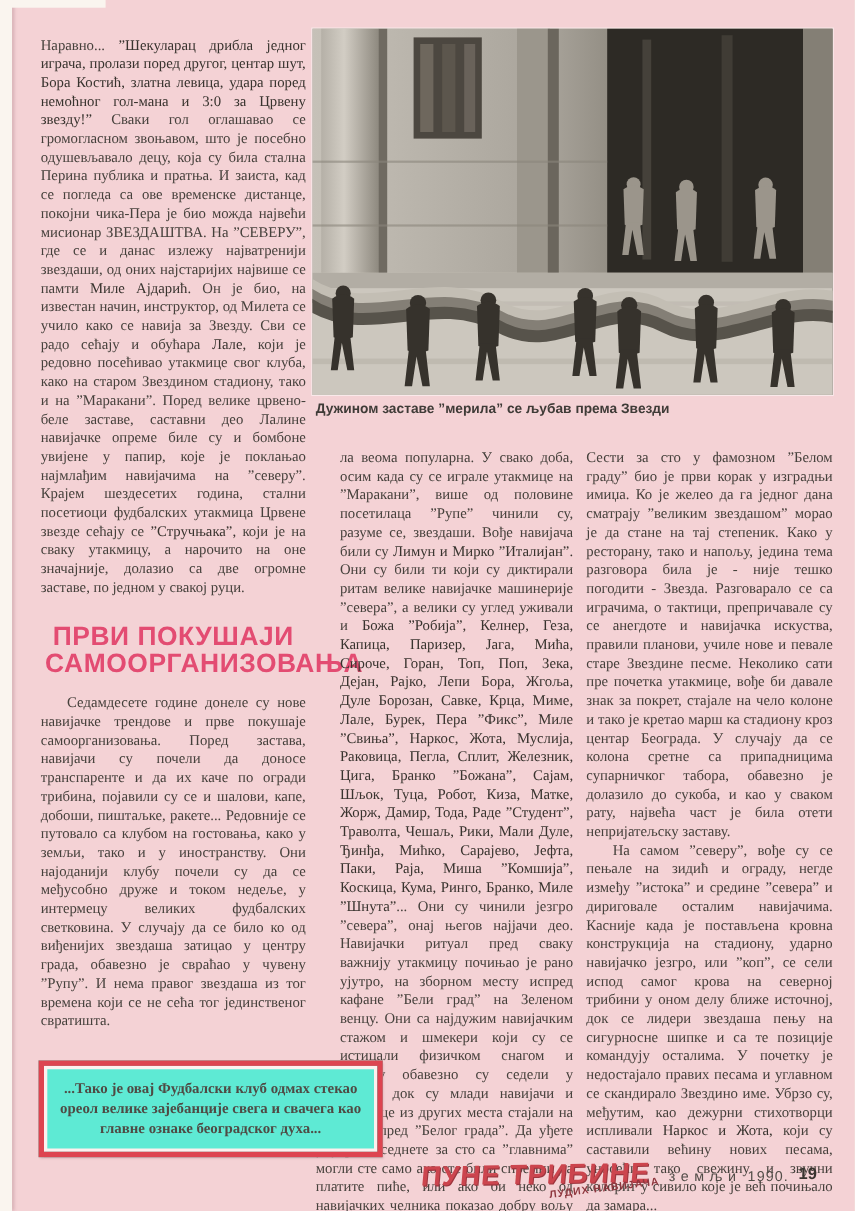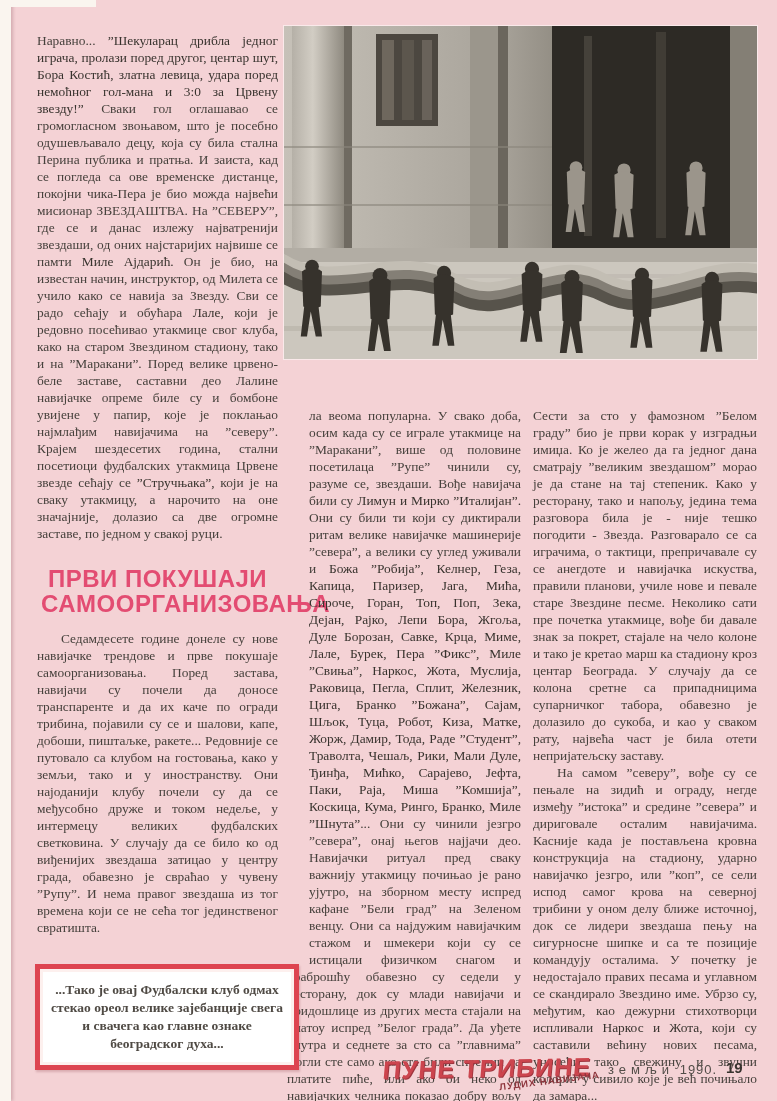--- a/index.html
+++ b/index.html
@@ -5,21 +5,21 @@
   html,body{margin:0;padding:0;}
   body{width:777px;height:1101px;position:relative;background:#efe9e2;font-family:"Liberation Serif",serif;overflow:hidden;}
   .page{position:absolute;left:0;top:0;width:777px;height:1101px;background:#f4d2d5;}
   .edge-left{position:absolute;left:0;top:0;width:11px;height:1101px;background:#faf5ef;box-shadow:2px 0 3px rgba(120,60,70,.25);}
   .edge-top{position:absolute;left:0;top:0;width:96px;height:7px;background:#faf5ef;}
   .col{position:absolute;color:#46413c;}
   .para{margin:0;text-align:justify;font:13.4px/17px "Liberation Serif",serif;color:#46413c;}
   .para.indent{text-indent:24px;}
   .para .bold{font-weight:normal;color:#38332e;}
   .section-heading{font-family:"Liberation Sans",sans-serif;font-weight:bold;font-size:24px;line-height:25px;color:#e34c72;text-align:center;margin:24px 4px 14px;letter-spacing:.5px;}
-  .quote-box{width:264px;box-sizing:border-box;margin:28px 0 14px -2px;border:5px solid #dd4450;background:#ffffff;box-shadow:inset 0 0 0 3px #fdf0ee,1px 2px 2px rgba(140,60,70,.25);padding:12px 10px;position:relative;z-index:2;}
+  .quote-box{width:313px;box-sizing:border-box;margin:28px 0 14px -2px;border:5px solid #dd4450;background:#5eead4;box-shadow:inset 0 0 0 3px #fdf0ee,1px 2px 2px rgba(140,60,70,.25);padding:12px 10px;position:relative;z-index:2;}
   .quote-text{font:bold 13.5px/18px "Liberation Serif",serif;text-align:center;color:#4f4a44;}
   .photo{position:absolute;left:284px;top:26px;width:473px;height:333px;background:#b3aea6;box-shadow:0 0 0 1px rgba(255,255,255,.5);}
   .caption{position:absolute;left:287px;top:364px;width:468px;font:bold 12.5px/15px "Liberation Sans",sans-serif;color:#3f3b37;}
   .wrap-spacer{float:left;width:22px;height:104px;margin-top:452px;}
   .footer{position:absolute;left:0;top:1052px;width:777px;height:49px;}
   .logo{position:absolute;left:383px;top:2px;width:230px;height:40px;}
   .logo-main{display:inline-block;font-family:"Liberation Sans",sans-serif;font-weight:900;font-size:25px;color:#cc454e;letter-spacing:1px;transform:skewX(-6deg) rotate(-1deg);text-shadow:1px 1px 0 #9e353e;}
   .logo-sub{position:absolute;left:116px;top:21px;font:bold 9.5px "Liberation Sans",sans-serif;color:#8f373e;transform:rotate(-7deg);letter-spacing:1px;white-space:nowrap;}
   .footer-date{position:absolute;left:608px;top:10px;font:13px "Liberation Sans",sans-serif;color:#524d48;}
   .footer-date .month{letter-spacing:5px;}
@@ -96,20 +96,21 @@
         <use href="#fig" transform="translate(96,290) scale(1.35)"></use>
         <use href="#fig" transform="translate(160,286) scale(1.3)"></use>
         <use href="#fig" transform="translate(248,282) scale(1.3)"></use>
         <use href="#fig" transform="translate(288,292) scale(1.35)"></use>
         <use href="#fig" transform="translate(358,288) scale(1.3)"></use>
         <use href="#fig" transform="translate(428,292) scale(1.3)"></use>
       </g>
     </svg>
   </div>
 
+  <div class="caption">Дужином заставе ”мерила” се љубав према Звезди</div>
 
   <div class="col" style="left:37px;top:32px;width:241px;">
       <p class="para"><span>Наравно...  </span><span class="bold">”Шекуларац дрибла једног играча, пролази поред другог, центар шут, Бора Костић, златна левица, удара поред немоћног гол‑мана и 3:0 за Црвену звезду!”</span><span> Сваки гол оглашавао се громогласном звоњавом, што је посебно одушевљавало децу, која су била стална Перина публика и пратња. И заиста, кад се погледа са ове временске дистанце, покојни чика-Пера је био можда највећи мисионар ЗВЕЗДАШТВА. На ”СЕВЕРУ”, где се и данас излежу најватренији звездаши, од оних најстаријих највише се памти </span><span class="bold">Миле Ајдарић.</span><span> Он је био, на известан начин, инструктор, од Милета се учило како се навија за Звезду. Сви се радо сећају и обућара </span><span class="bold">Лале,</span><span> који је редовно посећивао утакмице свог клуба, како на старом Звездином стадиону, тако и на ”Маракани”. Поред велике црвено-беле заставе, саставни део Лалине навијачке опреме биле су и бомбоне увијене у папир, које је поклањао најмлађим навијачима на ”северу”. Крајем шездесетих година, стални посетиоци фудбалских утакмица Црвене звезде сећају се </span><span class="bold">”Стручњака”,</span><span> који је на сваку утакмицу, а нарочито на оне значајније, долазио са две огромне заставе, по једном у свакој руци.</span></p>
       <h2 class="section-heading">ПРВИ ПОКУШАЈИ САМООРГАНИЗОВАЊА</h2>
       <p class="para indent"><span>Седамдесете године донеле су нове навијачке трендове и прве покушаје самоорганизовања. Поред застава, навијачи су почели да доносе транспаренте и да их каче по огради трибина, појавили су се и шалови, капе, добоши, пиштаљке, ракете... Редовније се путовало са клубом на гостовања, како у земљи, тако и у иностранству. Они најоданији клубу почели су да се међусобно друже и током недеље, у интермецу великих фудбалских светковина. У случају да се било ко од виђенијих звездаша затицао у центру града, обавезно је свраћао у чувену ”Рупу”. И нема правог звездаша из тог времена који се не сећа тог јединственог свратишта.</span></p>
       <div class="quote-box">
         <div class="quote-text">...Тако је овај Фудбалски клуб одмах стекао ореол велике зајебанције свега и свачега као главне ознаке београдског духа...</div>
       </div>
       <p class="para indent"></p>
     </div>

